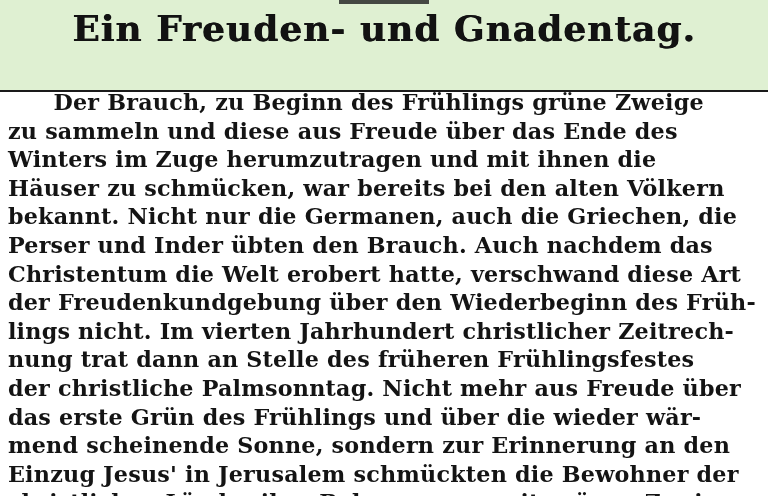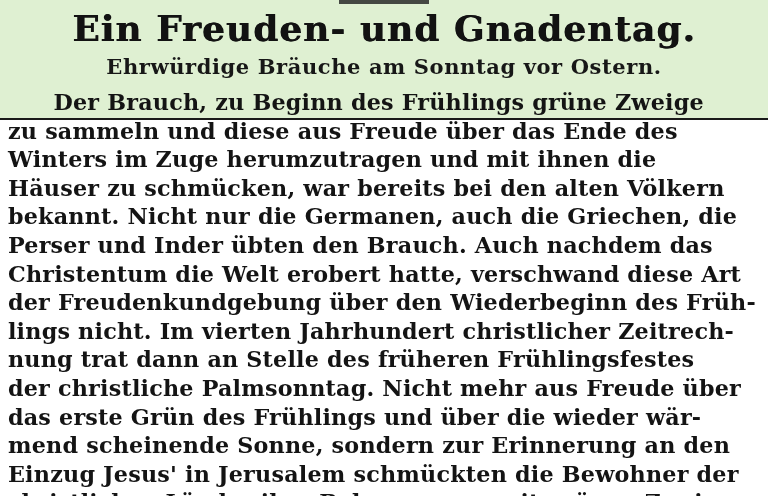--- a/index.html
+++ b/index.html
@@ -19,21 +19,21 @@
     height: 504px;
     box-sizing: border-box;
     background: #ffffff;
   }
   
   .headline-band {
     position: absolute;
     left: 0;
     top: 0;
     width: 768px;
-    height: 120px;
+    height: 92px;
     background: #dff0d2;
     box-sizing: border-box;
     border-bottom: 2px solid #1a1a1a;
   }
   .masthead-fragment {
     position: absolute;
     left: 50%;
     top: -10px;
     transform: translateX(-50%);
     width: 90px;
@@ -101,21 +101,20 @@
   }
 </style>
 </head>
 <body>
 
 <div class="page">
 
   <div class="headline-band">
     <div class="masthead-fragment"></div>
     <div class="main-headline">Ein Freuden- und Gnadentag.</div>
-    <div class="sub-headline">Ehrwürdige Bräuche am Sonntag vor Ostern.</div>
   </div>
 
   <div class="body-block">
     <div class="body-line" style="text-indent: 46px; transform-origin: left center; transform: scaleX(0.989474); width: 760px;">Der Brauch, zu Beginn des Frühlings grüne Zweige</div>
     <div class="body-line" style="transform-origin: left center; transform: scaleX(0.989474); width: 760px;">zu sammeln und diese aus Freude über das Ende des</div>
     <div class="body-line" style="transform-origin: left center; transform: scaleX(0.989474); width: 760px;">Winters im Zuge herumzutragen und mit ihnen die</div>
     <div class="body-line" style="transform-origin: left center; transform: scaleX(0.989474); width: 760px;">Häuser zu schmücken, war bereits bei den alten Völkern</div>
     <div class="body-line" style="transform-origin: left center; transform: scaleX(0.989474); width: 760px;">bekannt. Nicht nur die Germanen, auch die Griechen, die</div>
     <div class="body-line" style="transform-origin: left center; transform: scaleX(0.989474); width: 760px;">Perser und Inder übten den Brauch. Auch nachdem das</div>
     <div class="body-line" style="transform-origin: left center; transform: scaleX(0.989474); width: 760px;">Christentum die Welt erobert hatte, verschwand diese Art</div>

